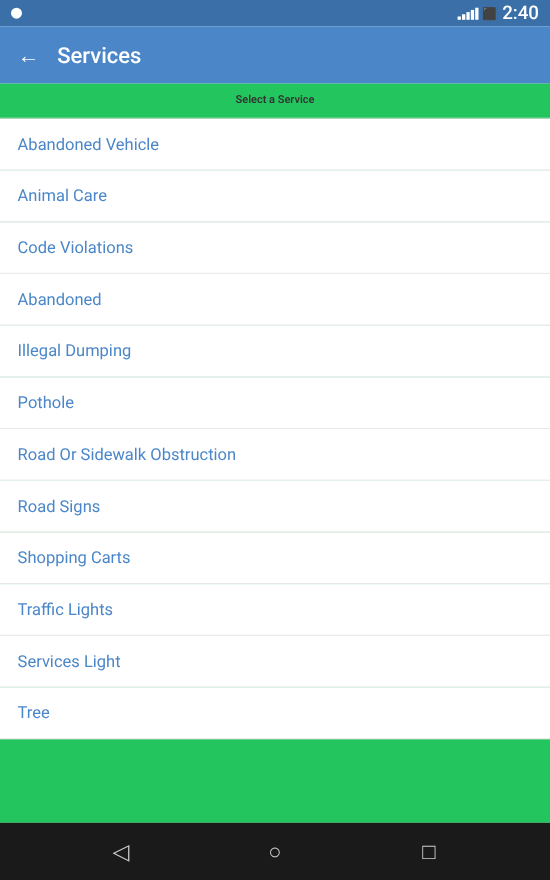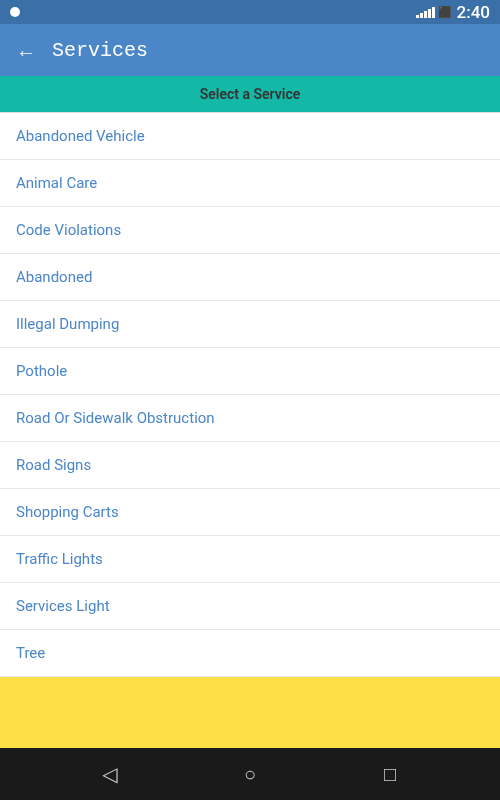--- a/index.html
+++ b/index.html
@@ -61,39 +61,38 @@
     .back-arrow {
       color: white;
       font-size: 20px;
       cursor: pointer;
     }
 
     .app-bar-title {
       color: white;
       font-size: 20px;
       font-weight: 500;
-      font-family: Liberation Mono, monospace;
     }
 
     
     .section-header {
-      background: #14b8a6;
+      background: #22c55e;
       padding: 10px 16px;
       text-align: center;
-      font-size: 14px;
+      font-size: 10px;
       font-weight: 600;
       color: #333;
       border-bottom: 1px solid #ddd;
     }
 
     
     .service-list {
       flex: 1;
       overflow-y: auto;
-      background: #fde047;
+      background: #22c55e;
     }
 
     .service-item {
       padding: 14px 16px;
       border-bottom: 1px solid #e8e8e8;
       color: #4a86c8;
       font-size: 15px;
       cursor: pointer;
       background: #fff;
     }

